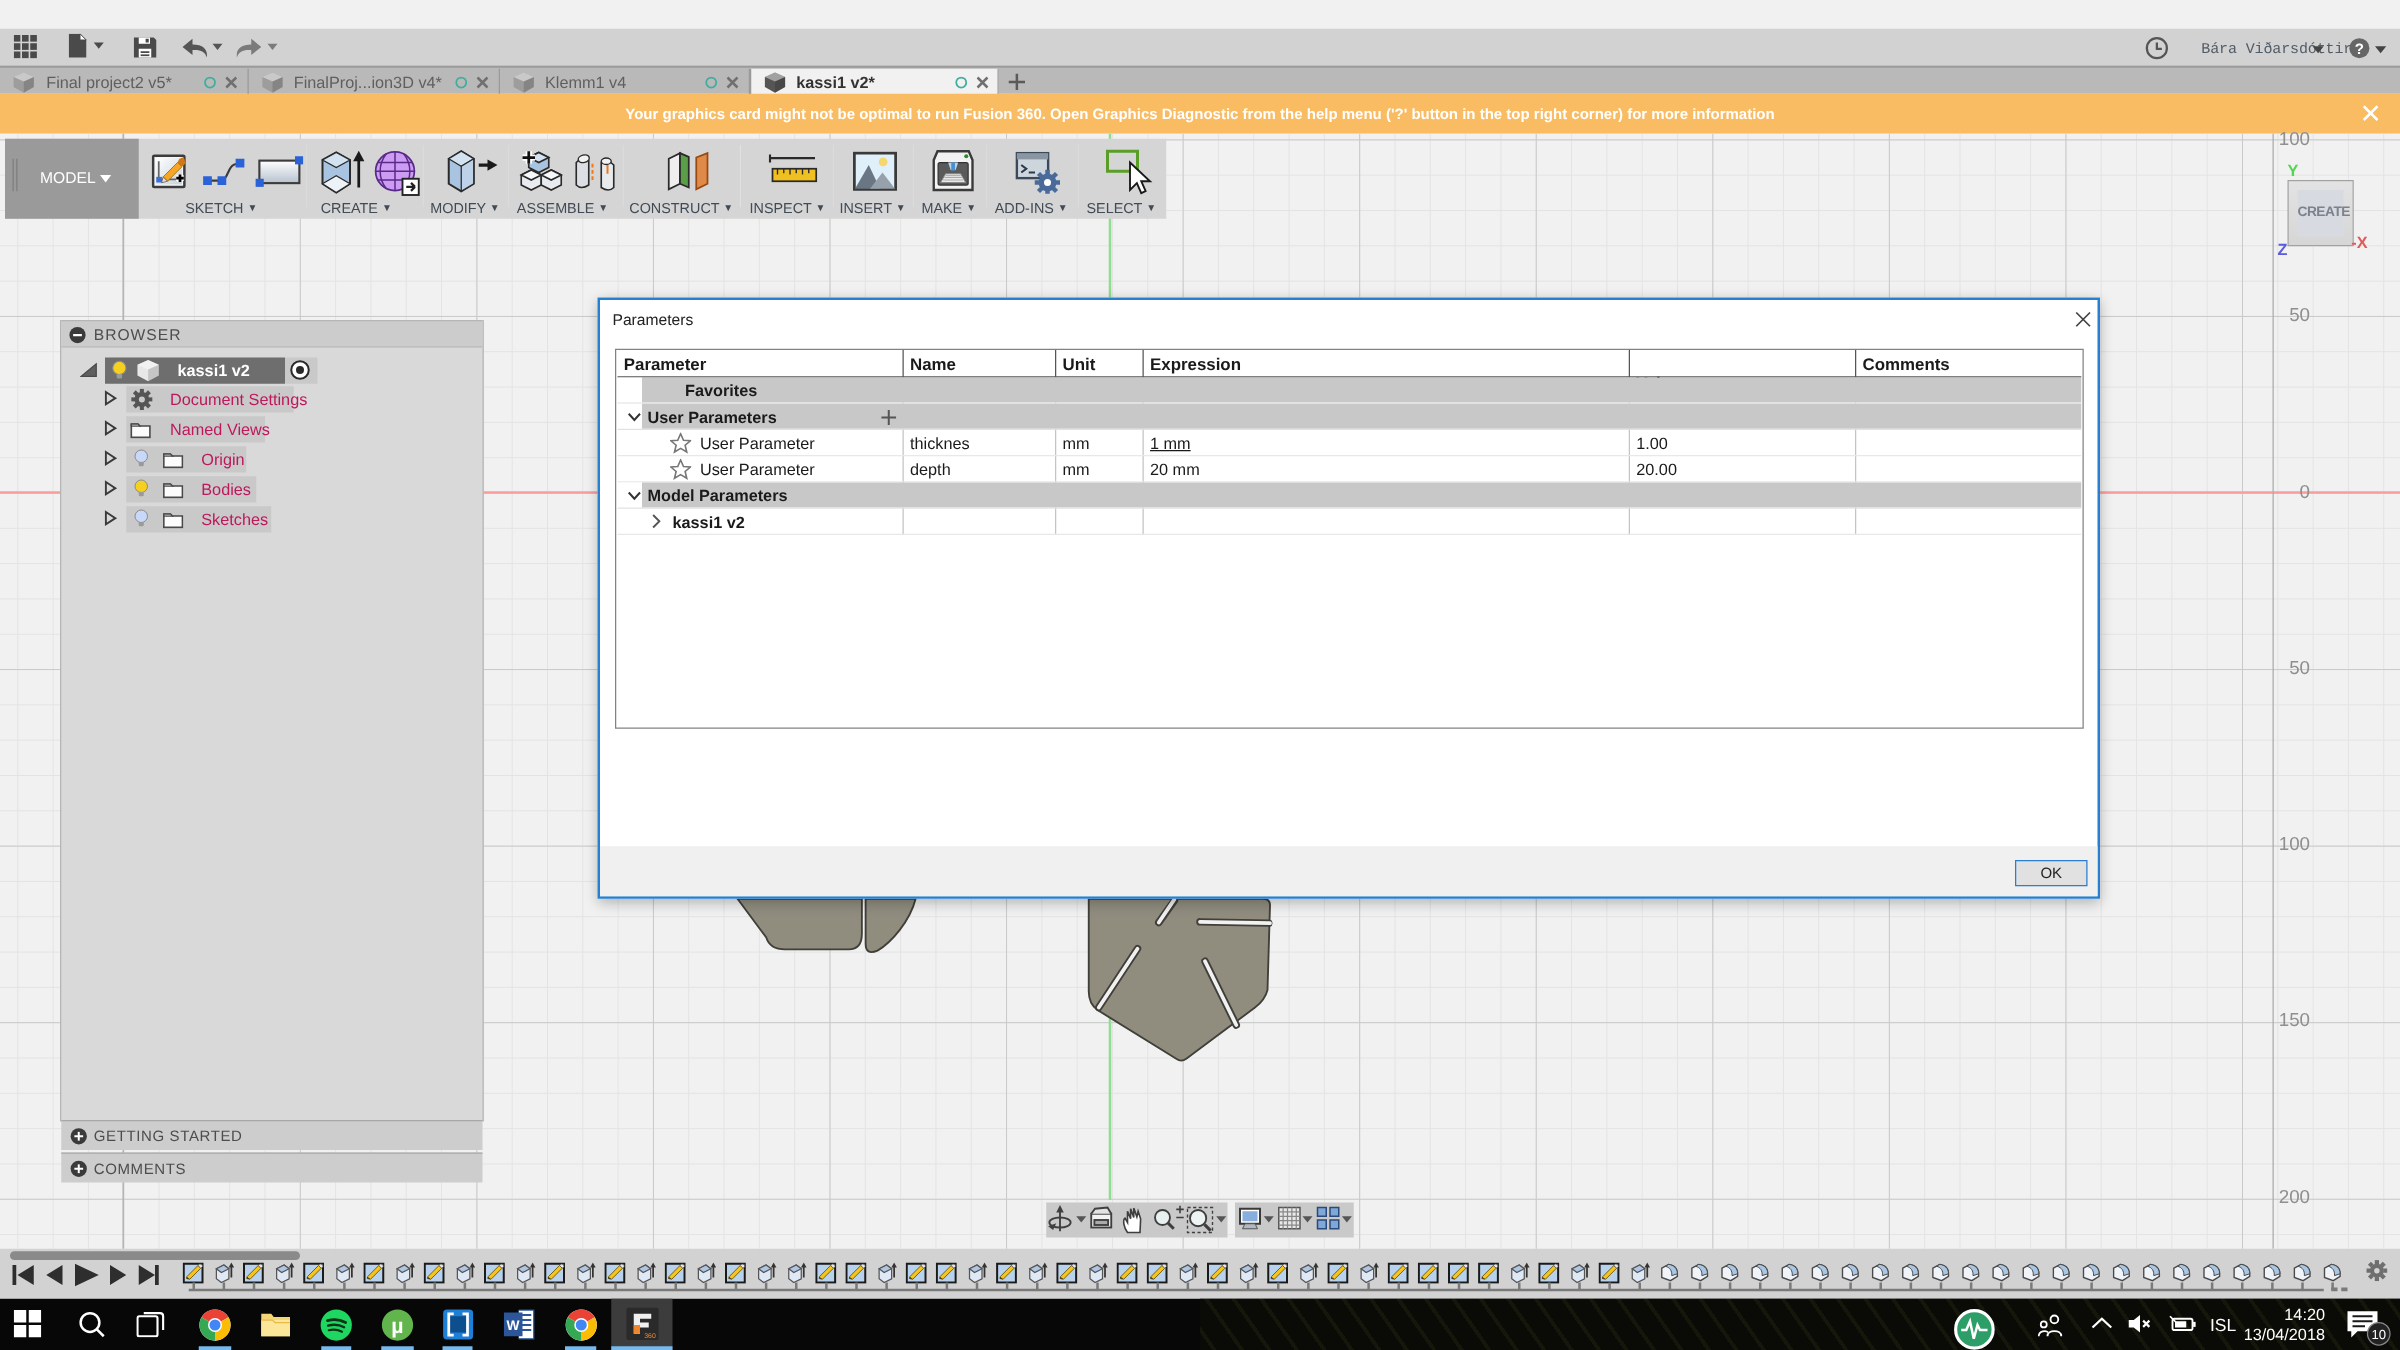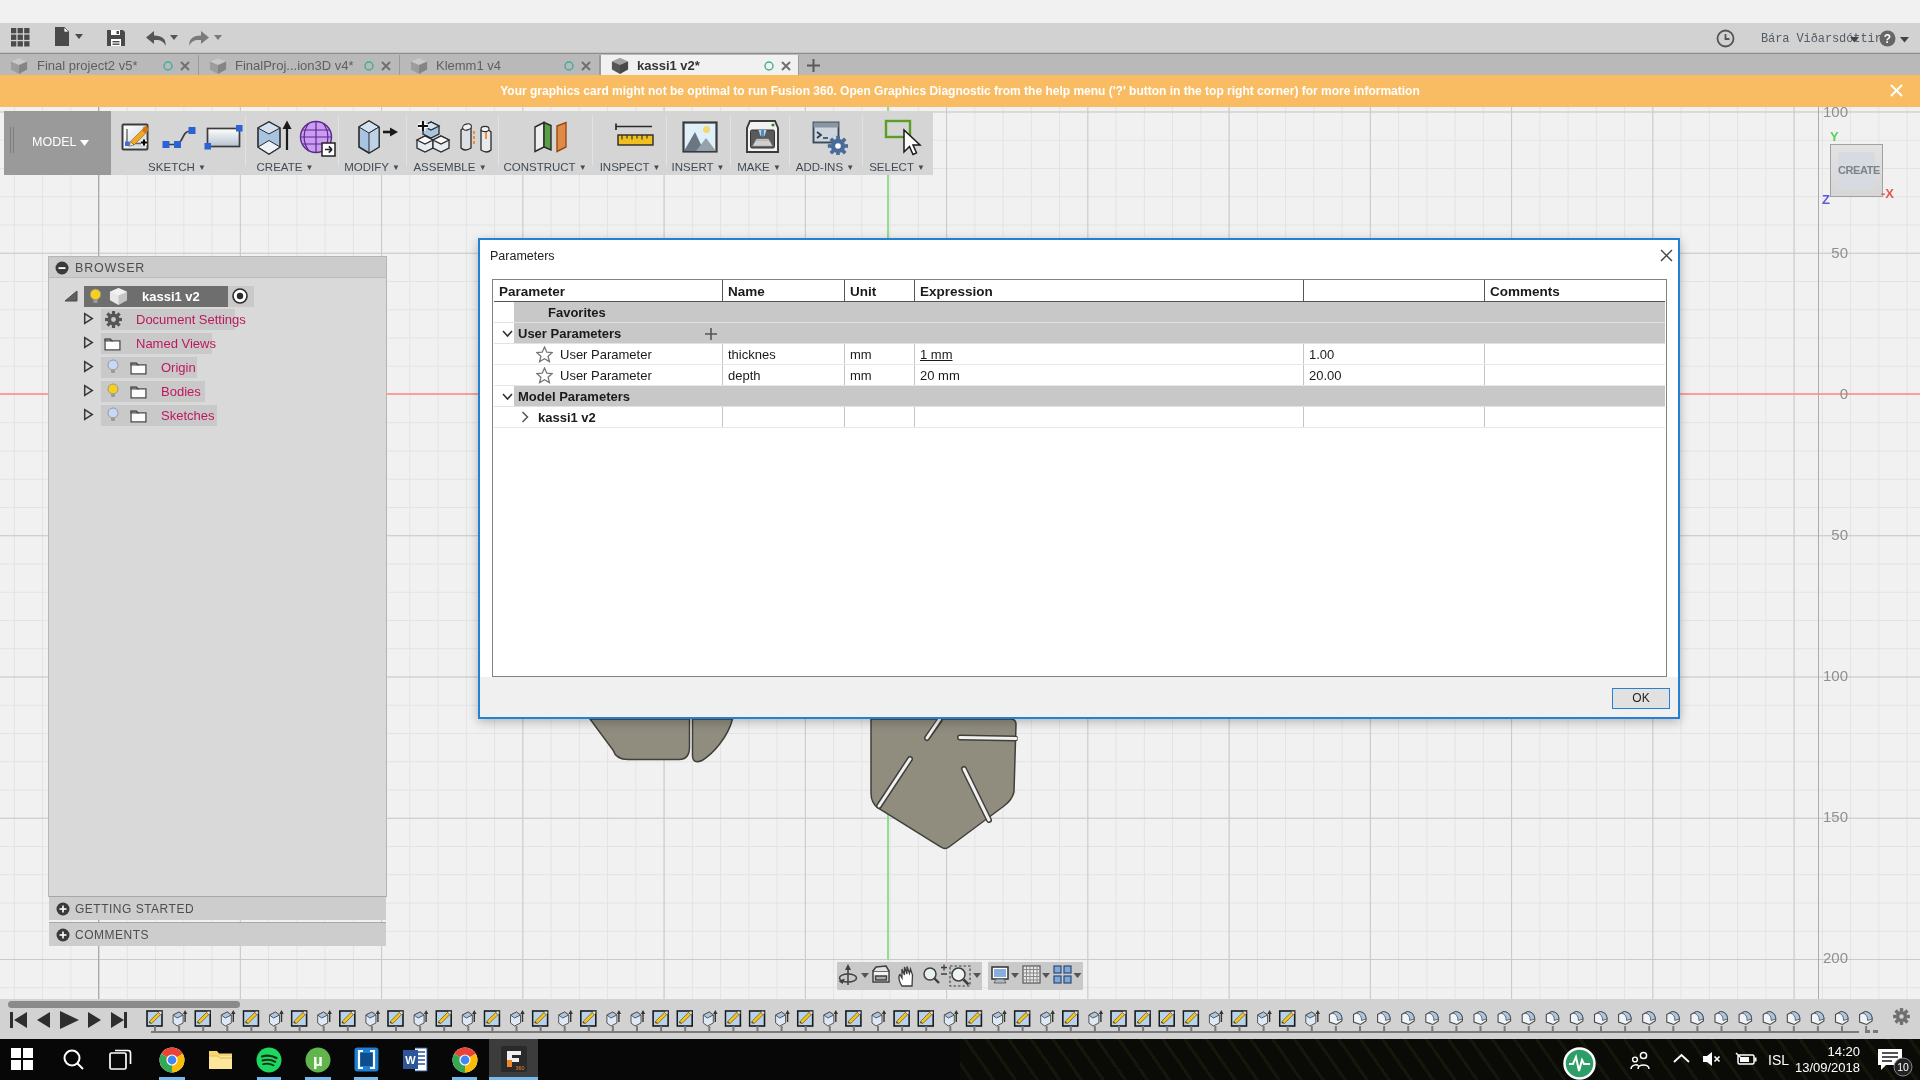--- a/index.html
+++ b/index.html
@@ -29,21 +29,21 @@
 .tlabel{position:absolute;top:50px;font-size:11.5px;color:#414b55;white-space:nowrap;transform:translateX(-50%);}
 .tlabel .da{font-size:8px;vertical-align:1px;}
 
 #browser{left:48px;top:149px;width:339px;height:641px;background:#d9d9d9;border:1px solid #b5b5b5;border-top:none;}
 #bheader{left:0;top:0;width:337px;height:22px;background:#cccccc;border-top:1px solid #b5b5b5;border-bottom:1px solid #bbb;}
 .chip{position:absolute;background:#c9c9c9;height:21px;}
 .btxt{font-size:13px;color:#be185d;white-space:nowrap;}
 .bstrip{position:absolute;left:0;width:337px;height:24px;background:#cdcdcd;border-top:1px solid #a8a8a8;color:#4d4d4d;font-size:12px;letter-spacing:0.5px;}
 
 #dialog{left:478px;top:238px;width:1202px;height:481px;background:#fff;border:2px solid #2380d2;box-shadow:0 3px 10px rgba(0,0,0,0.25);}
-#dtable{left:12px;top:39px;width:1175px;height:398px;border:1px solid #828282;background:#fff;}
+#dtable{left:12px;top:39px;width:1175px;height:304px;border:1px solid #828282;background:#fff;}
 .drow{position:absolute;left:1px;width:1171px;height:21px;}
 .gray{background:linear-gradient(to right,#fff 20px,#c8c8c8 20px);border-bottom:1px solid #e2e2e2;}
 .wrow{border-bottom:1px solid #e8e8e8;}
 .dcell{position:absolute;top:3px;font-size:13px;color:#1a1a1a;white-space:nowrap;}
 .dhead{font-weight:bold;font-size:13.5px;}
 #dfooter{left:0px;top:437px;width:1198px;height:40px;background:#f0f0f0;}
 #okbtn{left:1132px;top:11px;width:58px;height:21px;background:#e1e1e1;border:1px solid #2a7fd0;font-size:12px;color:#222;text-align:center;line-height:19px;}
 
 #timeline{left:0;top:999px;width:1920px;height:40px;background:#d2d2d2;}
 
@@ -932,21 +932,21 @@
  <path d="M12.5,6.5 L17.5,11.5 M17.5,6.5 L12.5,11.5" stroke="#fff" stroke-width="1.7"></path>
 </svg>
 <svg class="abs" style="left:1735px;top:12px" width="22" height="16">
  <rect x="3" y="4" width="16" height="9" rx="1.5" fill="none" stroke="#fff" stroke-width="1.5"></rect>
  <rect x="19.5" y="6.5" width="2" height="4" fill="#fff"></rect>
  <rect x="5" y="6" width="9" height="5" fill="#fff"></rect>
  <path d="M1,2 L6,7" stroke="#fff" stroke-width="1.4"></path>
 </svg>
 <div class="abs" id="traytext" style="left:1768px;top:13px;font-size:14px;">ISL</div>
 <div class="abs" id="traytext" style="left:1804px;top:5px;width:56px;text-align:right;font-size:13px;">14:20</div>
-<div class="abs" id="traytext" style="left:1794px;top:21px;width:66px;text-align:right;font-size:13px;">13/09/2018</div>
+<div class="abs" id="traytext" style="left:1794px;top:21px;width:66px;text-align:right;font-size:13px;">13/04/2018</div>
 <svg class="abs" style="left:1876px;top:8px" width="38" height="30">
  <path d="M2,2 L26,2 L26,18 L10,18 L5,23 L5,18 L2,18 Z" fill="#fff"></path>
  <path d="M6,6 L22,6 M6,10 L22,10 M6,14 L16,14" stroke="#1a1a1a" stroke-width="1.6"></path>
  <circle cx="27" cy="20" r="9" fill="#222" stroke="#888" stroke-width="1"></circle>
  <text x="27" y="24" font-size="10.5" fill="#fff" text-anchor="middle">10</text>
 </svg>
 
 </div>
 </div>
 </body></html>

